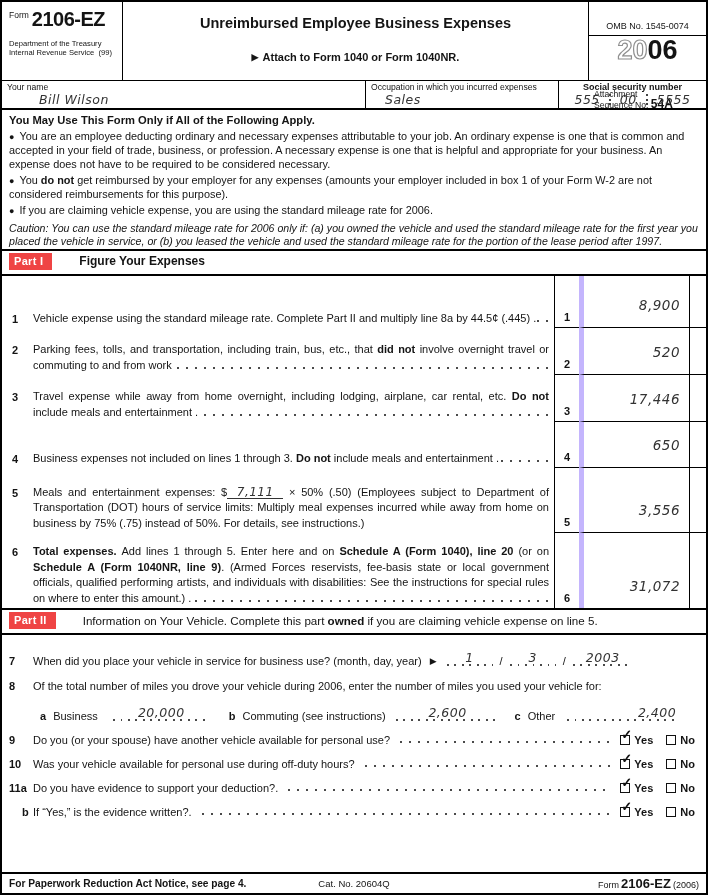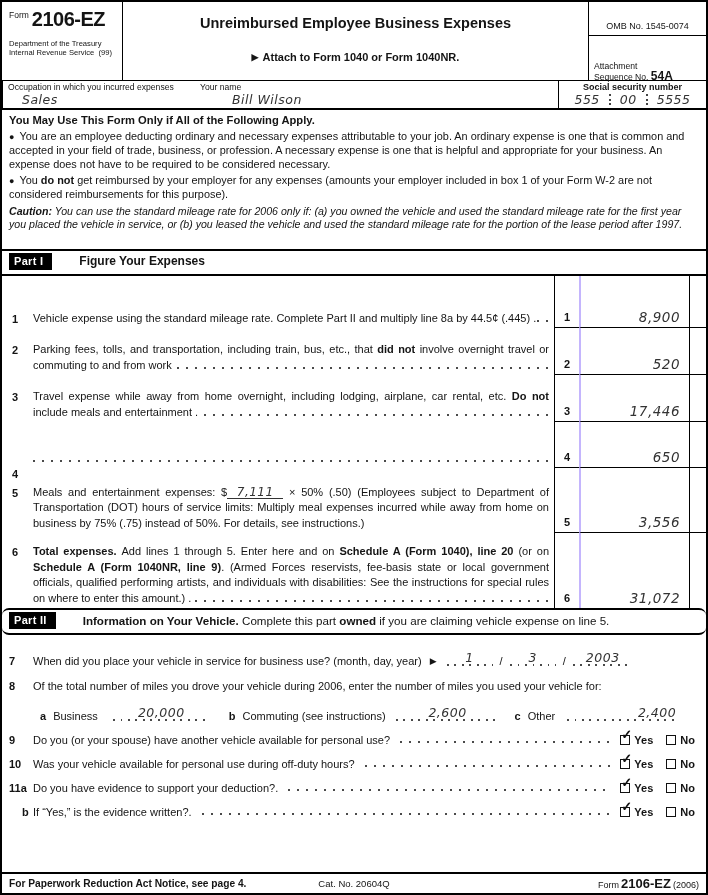--- a/index.html
+++ b/index.html
@@ -38,47 +38,47 @@
   .id-name .val { padding-left:32px; }
   .id-occ .val { padding-left:14px; }
   .ssn-sep { display:inline-block; width:0; height:11px; border-left:2px dotted #444; margin:0 9px; vertical-align:-1px; }
 
   
   .elig { padding:4px 7px 0; font-size:10.9px; line-height:13.2px; border-bottom:2px solid #000; height:141px; }
   .elig-head { font-weight:bold; font-size:11.2px; margin-bottom:2px; }
   .bullet { margin-top:3px; }
   .bullet::before { content:"\25CF\00a0\00a0"; font-size:9px; }
   .caution { margin-top:4px; font-style:italic; font-size:10.6px; line-height:12.8px; }
-  .cau-lbl { font-weight:bold;margin-top:12px; }
+  .cau-lbl { font-weight:normal;margin-top:12px; }
 
   
   .part-bar { display:flex; align-items:center; height:25px; border-bottom:2px solid #000; padding:0 0 3px 7px; }
-  .part-bar.pb2 { border-top:2px solid #000; height:27px;border-radius:7px; }
-  .part-tag { background:#000000; color:#fff; font-weight:bold; font-size:11px; padding:2px 9px 3px 5px; letter-spacing:0.3px; }
+  .part-bar.pb2 { border-top:2px solid #000; height:27px; }
+  .part-tag { background:#ef4444; color:#fff; font-weight:bold; font-size:11px; padding:2px 9px 3px 5px; letter-spacing:0.3px; }
   .part-head { font-weight:bold; font-size:12px; margin-left:27px; }
   .part-head2 { font-size:11.6px; margin-left:27px; }
 
   
   .p1row { display:flex; }
   .p1row:nth-child(1){height:52px} .p1row:nth-child(2){height:47px}
   .p1row:nth-child(3){height:47px} .p1row:nth-child(4){height:46px}
   .p1row:nth-child(5){height:65px} .p1row:nth-child(6){height:75px}
   .desc { flex:1; position:relative; }
   .dotline { position:absolute; left:31px; right:6px; bottom:6px; height:2px;
              background:repeating-linear-gradient(to right,#4a4a4a 0 1.6px,transparent 1.6px 9px); }
   .desc-inner { position:absolute; left:0; right:5px; bottom:2px; padding-left:31px;
                 font-size:11px; line-height:15.5px; text-align:justify; }
   .desc-inner span { background:#fff; }
   .lnum { position:absolute; left:10px; top:1px; font-weight:bold; font-size:11px; background:none !important; }
   .uval { display:inline-block; min-width:56px; text-align:center; border-bottom:1px solid #333;
           font-size:12px !important; line-height:12px; }
   .ncol { width:25px; border-left:1px solid #000; border-bottom:1px solid #000; display:flex;
           align-items:flex-end; justify-content:center; font-weight:bold; font-size:11px; padding-bottom:4px; }
-  .acol { width:110px; border-left:2px solid #c4b5fd; border-bottom:1px solid #000; display:flex;
-          align-items:flex-end; justify-content:flex-end; padding:0 9px 2px 0; }
+  .acol { width:110px; border-left:5px solid #c4b5fd; border-bottom:1px solid #000; display:flex;
+          align-items:flex-end; justify-content:flex-end; padding:0 9px 14px 0; }
   .acol .val { font-size:13.5px; }
   .ccol { width:17px; border-left:1px solid #000; border-bottom:1px solid #000; }
   .p1row:last-child .ncol, .p1row:last-child .acol, .p1row:last-child .ccol { border-bottom:none; }
 
   
   .p2 { font-size:11px; }
   .prow { display:flex; align-items:flex-end; margin:0 8px 0 7px; }
   .r7 { margin-top:17px; } .r8 { margin-top:13px; }
   .r8abc { margin-top:15px; padding-left:31px; }
   .qrow { margin-top:12px; }
@@ -124,46 +124,48 @@
       </div>
     </div>
     <div class="hdr-center">
       <div class="title">Unreimbursed Employee Business Expenses</div>
       <div class="attach">
         <span class="arrow">▶</span><span>Attach to Form 1040 or Form 1040NR.</span>
       </div>
     </div>
     <div class="hdr-right">
       <div class="omb">OMB No. 1545-0074</div>
+      <div class="year"><span class="y-out">20</span><span>06</span></div>
       <div class="attach-seq">
         <div>Attachment</div>
         <div><span>Sequence No.</span> <span class="seq-no">54A</span></div>
       </div>
     </div>
   </div>
 
   <div class="id-row">
+    <div class="id-cell id-name">
+      <div class="lbl">Your name</div>
+      <div class="val">Bill Wilson</div>
+    </div>
     <div class="id-cell id-occ">
       <div class="lbl">Occupation in which you incurred expenses</div>
       <div class="val">Sales</div>
-    </div>
-    <div class="id-cell id-name">
-      <div class="lbl">Your name</div>
-      <div class="val">Bill Wilson</div>
     </div>
     <div class="id-cell id-ssn">
       <div class="lbl b">Social security number</div>
       <div class="val"><span>555</span><span class="ssn-sep"></span><span>00</span><span class="ssn-sep"></span><span>5555</span></div>
     </div>
   </div>
 
   <div class="elig">
     <div class="elig-head">You May Use This Form Only if All of the Following Apply.</div>
     <p class="bullet"><span><span>You are an employee deducting ordinary and necessary expenses attributable to your job. An ordinary expense is one that is common and accepted in your field of trade, business, or profession. A necessary expense is one that is helpful and appropriate for your business. An expense does not have to be required to be considered necessary.</span></span></p>
     <p class="bullet"><span><span>You </span><span style="font-weight: bold;">do not</span><span> get reimbursed by your employer for any expenses (amounts your employer included in box 1 of your Form W-2 are not considered reimbursements for this purpose).</span></span></p>
+    <p class="bullet"><span><span>If you are claiming vehicle expense, you are using the standard mileage rate for 2006.</span></span></p>
     <p class="caution"><span class="cau-lbl">Caution:</span> <span>You can use the standard mileage rate for 2006 only if: (a) you owned the vehicle and used the standard mileage rate for the first year you placed the vehicle in service, or (b) you leased the vehicle and used the standard mileage rate for the portion of the lease period after 1997.</span></p>
   </div>
 
   <div class="part-bar">
     <span class="part-tag">Part I</span>
     <span class="part-head">Figure Your Expenses</span>
   </div>
 
   <div class="p1">
 
@@ -199,21 +201,21 @@
       <div class="ncol">3</div>
       <div class="acol">
           <span class="val">17,446</span>
         </div>
       <div class="ccol"></div>
     </div>
 
     <div class="p1row">
       <div class="desc">
         <div class="dotline"></div>
-        <div class="desc-inner"><span class="lnum">4</span></div>
+        <div class="desc-inner"><span class="lnum">4</span><span><span>Business expenses not included on lines 1 through 3. </span><span style="font-weight: bold;">Do not</span><span> include meals and entertainment .</span></span></div>
       </div>
       <div class="ncol">4</div>
       <div class="acol">
           <span class="val">650</span>
         </div>
       <div class="ccol"></div>
     </div>
 
     <div class="p1row">
       <div class="desc">
@@ -235,21 +237,21 @@
       <div class="acol">
           <span class="val">31,072</span>
         </div>
       <div class="ccol"></div>
     </div>
 
   </div>
 
   <div class="part-bar pb2">
     <span class="part-tag">Part II</span>
-    <span class="part-head2"><span style="font-weight: bold;">Information on Your Vehicle. </span><span>Complete this part </span><span style="font-weight: bold;">owned</span><span> if you are claiming vehicle expense on line 5.</span></span>
+    <span class="part-head2"><span style="font-weight: normal;">Information on Your Vehicle. </span><span>Complete this part </span><span style="font-weight: bold;">owned</span><span> if you are claiming vehicle expense on line 5.</span></span>
   </div>
 
   <div class="p2">
 
     <div class="prow r7">
       <span class="qnum">7</span>
       <span>When did you place your vehicle in service for business use? (month, day, year)</span>
       <span class="arrow">▶</span>
       <span class="dfield f-month"><span class="val">1</span></span>
       <span class="dsep">/</span>

